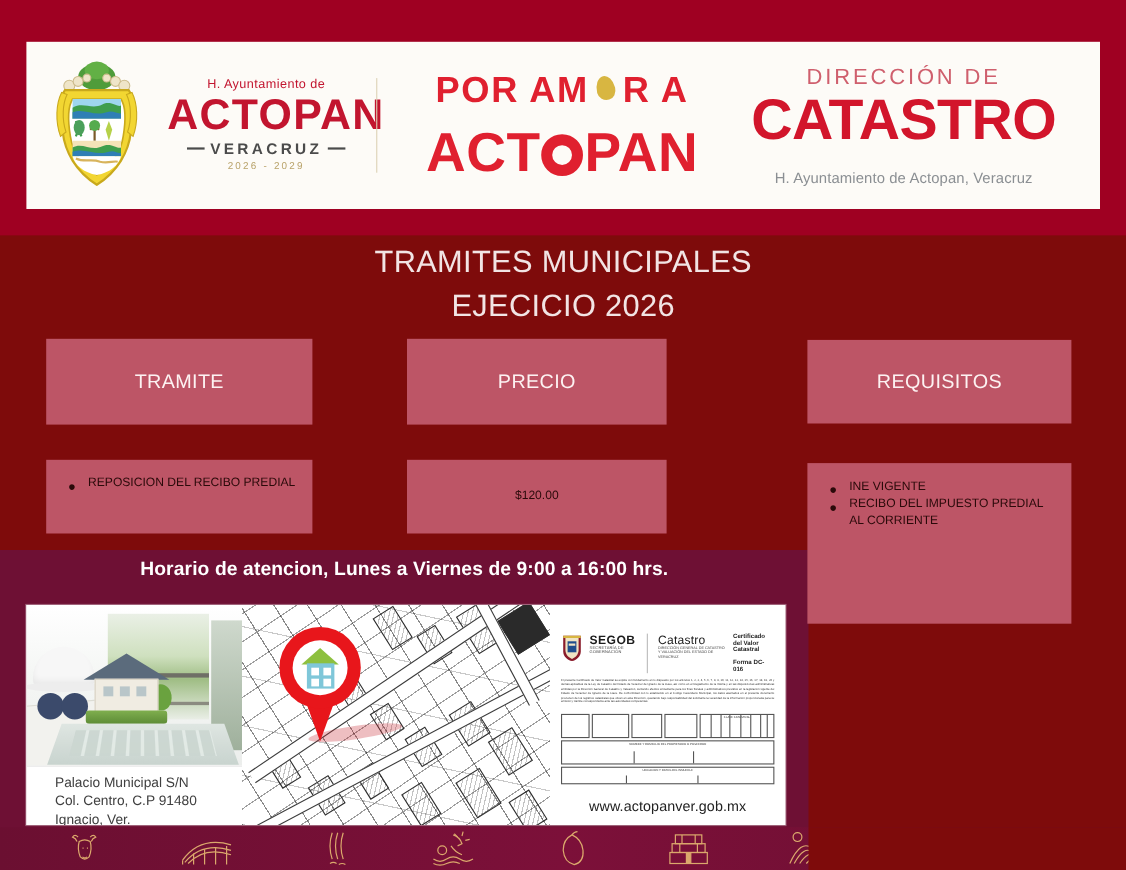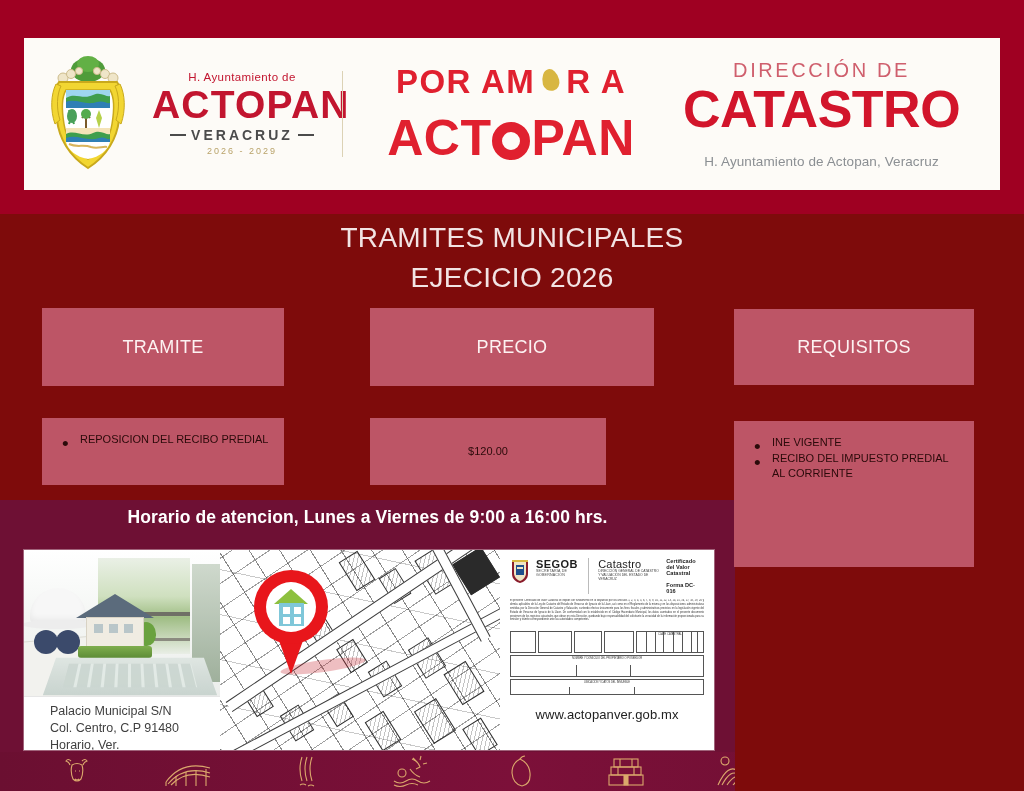--- a/index.html
+++ b/index.html
@@ -115,21 +115,21 @@
   .cell.list { padding: 14px 12px 12px 16px; }
   .cell.list ul { list-style: none; }
   .cell.list li {
     position: relative; padding-left: 22px; margin-bottom: 1px;
   }
   .cell.list li::before {
     content: "\2022"; position: absolute; left: 4px; top: -1px; font-size: 19px;
   }
 
   #h-tramite   { left: 42px;  top: 308px; width: 242px; height: 78px; }
-  #h-precio    { left: 370px; top: 308px; width: 284px; height: 78px; }
+  #h-precio    { left: 370px; top: 308px; width: 236px; height: 78px; }
   #h-requisitos{ left: 734px; top: 309px; width: 240px; height: 76px; }
   #c-tramite   { left: 42px;  top: 418px; width: 242px; height: 67px; }
   #c-precio    { left: 370px; top: 418px; width: 236px; height: 67px; }
   #c-requisitos{ left: 734px; top: 421px; width: 240px; height: 146px; }
 
   
   .schedule {
     position: absolute; left: 0; top: 500px; width: 735px; height: 34px;
     display: flex; align-items: center; justify-content: center;
     color: #ffffff; font-size: 17.5px; font-weight: bold; letter-spacing: .1px;
@@ -273,21 +273,21 @@
   }
   .ph-w { position: absolute; width: 7px; height: 7px; background: #ffffff; }
   .ph-w.a { left: 9px; top: 18px; } .ph-w.b { left: 20px; top: 18px; }
   .ph-w.c { left: 9px; top: 28px; } .ph-w.d { left: 20px; top: 28px; }
   .pin-shadow {
     position: absolute; left: 60px; top: 110px; width: 86px; height: 12px;
     background: rgba(200,40,50,.30); border-radius: 50%; transform: rotate(-8deg);
   }
 
   
-  .pane-doc { flex: 1; height: 209px; background: #ffffff; padding: 8px 10px 0 10px; }
+  .pane-doc { flex: 1; height: 209px; background: #ffffff; padding: 26px 10px 0 10px; }
   .doc-top { display: flex; align-items: flex-start; gap: 6px; }
   .doc-crest { width: 20px; height: 26px; flex: none; }
   .doc-segob { font-size: 7.5px; color: #1d1d1d; line-height: 1.1; }
   .doc-segob .big { font-size: 11px; font-weight: bold; letter-spacing: .4px; }
   .doc-segob .tiny { font-size: 3.6px; letter-spacing: .2px; color: #444; }
   .doc-sep { width: 1px; background: #bbb; align-self: stretch; margin: 0 4px; }
   .doc-cat { font-size: 7.5px; color: #1d1d1d; line-height: 1.1; }
   .doc-cat .big { font-size: 11px; letter-spacing: .2px; }
   .doc-cat .tiny { font-size: 3.4px; color: #444; }
   .doc-right { margin-left: auto; text-align: left; }
@@ -442,21 +442,21 @@
           <div class="hm-win b"></div>
           <div class="hm-win c"></div>
         <div class="hm-grass"></div>
       </div>
       <div class="laptop-base"></div>
       <div class="laptop-keys"></div>
     </div>
     <div class="caption">
       <div>Palacio Municipal S/N</div>
       <div>Col. Centro, C.P 91480</div>
-      <div>Horario, Ver.</div>
+      <div>Ignacio, Ver.</div>
     </div>
   </div>
 
   <div class="pane pane-map">
     <div class="map-lines"></div>
     <div class="map-blocks">
       <div class="mb" style="left:120px;top:10px;width:34px;height:22px;transform:rotate(58deg)"></div>
       <div class="mb" style="left:160px;top:26px;width:30px;height:20px;transform:rotate(58deg)"></div>
       <div class="mb" style="left:196px;top:8px;width:40px;height:26px;transform:rotate(58deg)"></div>
       <div class="mb" style="left:238px;top:4px;width:36px;height:34px;transform:rotate(58deg);background:#2a2a2a"></div>

